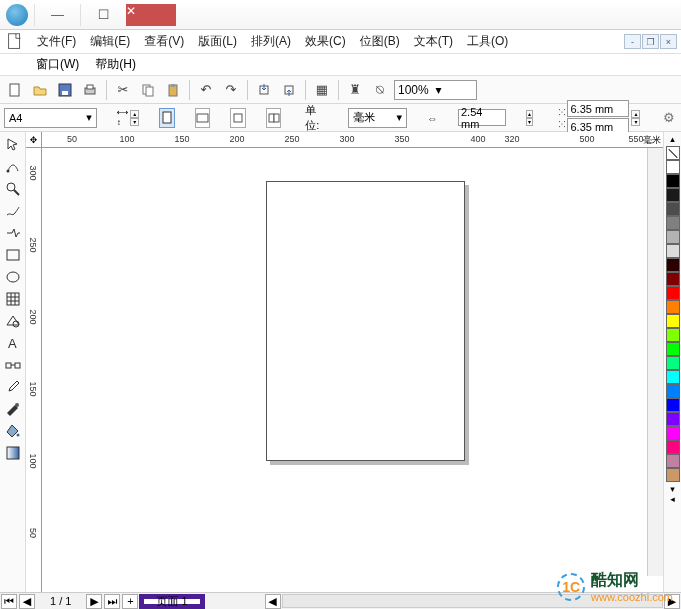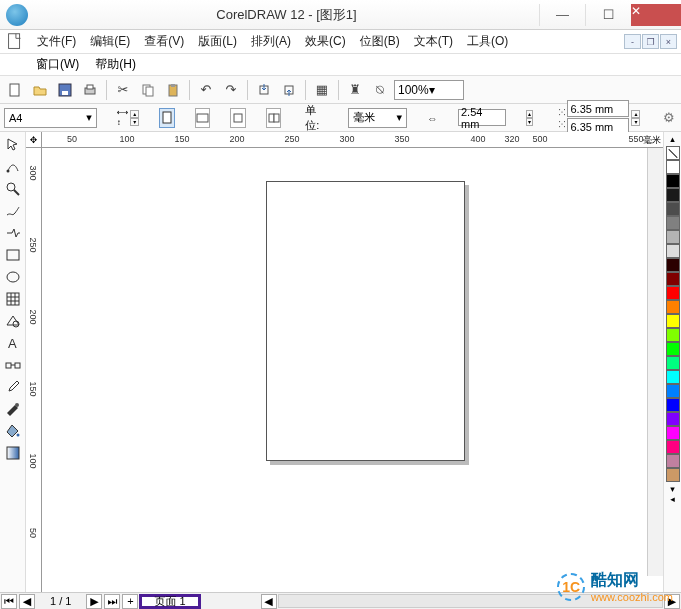--- a/index.html
+++ b/index.html
@@ -20,21 +20,21 @@
 .menubar .menu-item { padding: 0 7px; color: #222; cursor: pointer; }
 .menubar .mdi-btns { margin-left: auto; display: flex; gap: 1px; }
 .menubar .mdi { width: 17px; height: 15px; border: 1px solid #b0c0d0; background: #eaf2fb; font-size: 9px; display: flex; align-items: center; justify-content: center; color: #557; }
 .menubar-row2 { height: 22px; display: flex; align-items: center; padding: 0 28px; border-bottom: 1px solid #e0e0e0; }
 .menubar-row2 .menu-item { padding: 0 8px; }
 
 
 .toolbar { height: 28px; border-bottom: 1px solid #d8d8d8; display: flex; align-items: center; padding: 0 4px; gap: 3px; background: #fafafa; }
 .tb-btn { width: 22px; height: 22px; display: flex; align-items: center; justify-content: center; color: #444; font-size: 13px; cursor: pointer; }
 .tb-sep { width: 1px; height: 20px; background: #ccc; margin: 0 2px; }
-.zoom-box { width: 70px; height: 20px; border: 1px solid #999; padding: 4px 3px; background: #fff; display: flex; align-items: center; }
+.zoom-box { width: 83px; height: 20px; border: 1px solid #999; padding: 4px 3px; background: #fff; display: flex; align-items: center; }
 .zoom-box span { flex: 1; }
 
 .propbar { height: 28px; border-bottom: 1px solid #d8d8d8; display: flex; align-items: center; padding: 0 4px; gap: 20px; background: #fafafa; font-size: 11px; }
 .combo { height: 20px; border: 1px solid #999; background: #fff; display: flex; align-items: center; padding: 0 4px; }
 .combo.paper { width: 120px; }
 .dim-box { width: 62px; height: 17px; border: 1px solid #999; background: #fff; padding: 0 2px; display: flex; align-items: center; }
 .dim-stack { display: flex; flex-direction: column; gap: 1px; }
 .orient-btn { width: 20px; height: 20px; border: 1px solid #aaa; background: #fff; display: flex; align-items: center; justify-content: center; }
 .orient-btn.active { background: #d8e8f8; border-color: #6a9acf; }
 .ulabel { margin: 0 4px; }
@@ -59,34 +59,33 @@
 .vruler .tick { position: absolute; left: 2px; font-size: 9px; color: #333; writing-mode: vertical-rl; transform: translateY(-50%); }
 
 .palette { width: 18px; background: #fafafa; border-left: 1px solid #ddd; display: flex; flex-direction: column; align-items: center; padding-top: 2px; }
 .swatch { width: 14px; height: 14px; margin-bottom: 0; border: 1px solid #666; }
 .swatch.none { background: #fff; position: relative; }
 .swatch.none::after { content:""; position:absolute; left:0; right:0; top:6px; border-top:1px solid #000; transform:rotate(45deg); }
 
 
 .pagenav { height: 17px; border-top: 1px solid #ccc; background: #f2f2f2; display: flex; align-items: center; font-size: 11px; }
 .pn-btn { width: 16px; height: 15px; border: 1px solid #aaa; background: #fff; display: flex; align-items: center; justify-content: center; margin: 0 1px; }
-.page-tab { padding: 0 12px; height: 15px; border: 3px solid #4c1d95; background: #fff; display: flex; align-items: center; }
+.page-tab { padding: 0 12px; height: 15px; border: 5px solid #4c1d95; background: #fff; display: flex; align-items: center; }
 
 .watermark { position: absolute; right: 8px; bottom: 6px; display: flex; align-items: center; gap: 6px; font-size: 13px; }
 .watermark .logo { width: 28px; height: 28px; border-radius: 50%; border: 2px dashed #3aa0e5; display:flex; align-items:center; justify-content:center; font-weight:bold; color:#f7931e; font-size:14px; }
-.watermark .cn { color:#0369a1; font-weight:bold; font-size:16px; }
+.watermark .cn { color:#14532d; font-weight:bold; font-size:16px; }
 .watermark .url { color:#f7931e; font-size:11px; }
 .hruler .unit { position:absolute; right:2px; top:2px; font-size:9px; }
 </style>
 </head>
 <body>
 
 <div class="titlebar">
   <div class="app-icon"></div>
-  <div class="title">CorelDRAW 12 - [图形1]</div>
   <div class="win-btns">
     <div class="win-btn">—</div>
     <div class="win-btn">☐</div>
     <div class="win-close">✕</div>
   </div>
 </div>
 
 <div class="menubar">
   <div class="doc-icon">
     <svg viewBox="0 0 24 24">
@@ -350,21 +349,21 @@
         <span class="unit">毫米</span>
         <span class="tick" style="left: 30px;">50</span>
         <span class="tick" style="left: 85px;">100</span>
         <span class="tick" style="left: 140px;">150</span>
         <span class="tick" style="left: 195px;">200</span>
         <span class="tick" style="left: 250px;">250</span>
         <span class="tick" style="left: 305px;">300</span>
         <span class="tick" style="left: 360px;">350</span>
         <span class="tick" style="left: 436px;">400</span>
         <span class="tick" style="left: 470px;">320</span>
-        <span class="tick" style="left: 498px;">500</span>
+        <span class="tick" style="left: 545px;">500</span>
         <span class="tick" style="left: 594px;">550</span>
       </div>
     <div class="vruler">
         <span class="tick" style="top: 25px;">300</span>
         <span class="tick" style="top: 97px;">250</span>
         <span class="tick" style="top: 169px;">200</span>
         <span class="tick" style="top: 241px;">150</span>
         <span class="tick" style="top: 313px;">100</span>
         <span class="tick" style="top: 385px;">50</span>
       </div>

